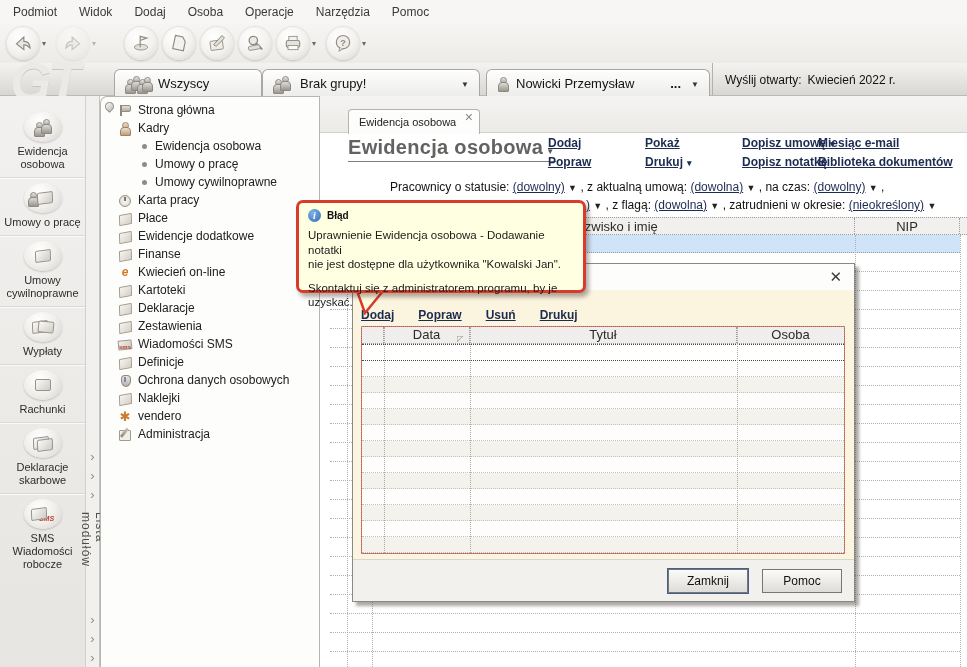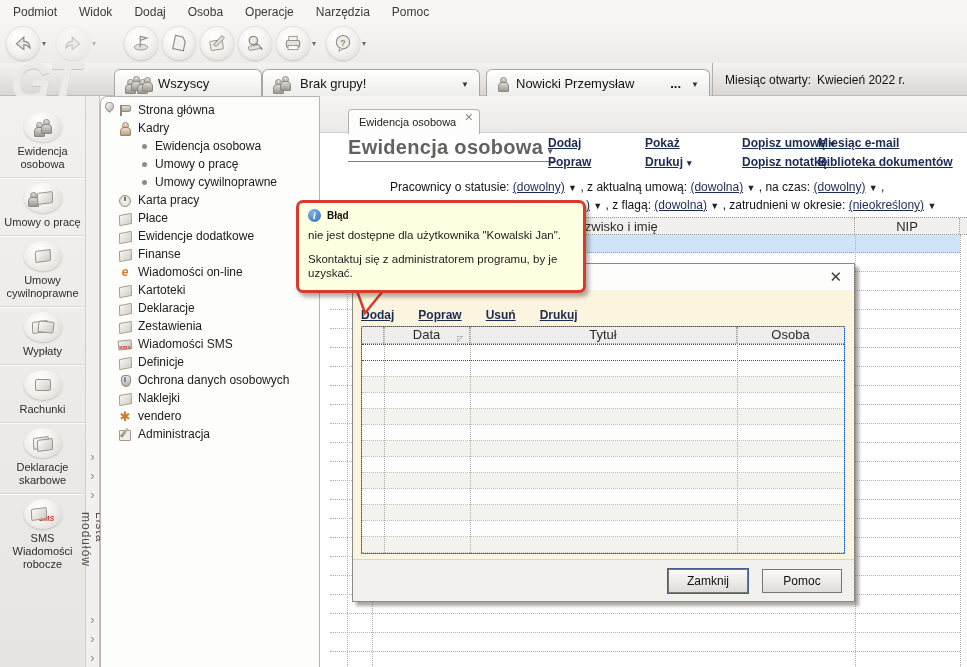--- a/index.html
+++ b/index.html
@@ -135,21 +135,21 @@
   #emp-sel-row{ height:18px; background:#cfe4f8; border-bottom:1px dotted #9c9a96;}
   .trow{ height:19px; border-bottom:1px dotted #b3b1ad; background:#fff;}
   .vline{ position:absolute; top:18px; bottom:0; width:0; border-left:1px dotted #b3b1ad;}
   
   #modal{ position:absolute; left:352px; top:263px; width:503px; height:339px; background:#fbf4df;
     border:1px solid #8b8986; box-shadow:4px 4px 3px rgba(70,66,60,.45);}
   #modal-titlebar{ position:absolute; left:0; top:0; width:100%; height:26px; background:#fdfdfc;
     display:flex; align-items:center; justify-content:flex-end; padding-right:12px;}
   #modal-close{ color:#3c3b39; font-size:15px; cursor:pointer;}
   #modal-links{ position:absolute; left:8px; top:44px; display:flex; gap:24px;}
-  #modal-table{ position:absolute; left:8px; top:62px; width:484px; height:228px; background:#1d4ed8;
+  #modal-table{ position:absolute; left:8px; top:62px; width:484px; height:228px; background:#ef4444;
     border:1px dotted #9c9a96;}
   #modal-thead{ display:flex; height:17px; background:#efeeec; border-bottom:1px dotted #9c9a96;}
   .mhcell{ font-size:13px; color:#2a2a28; text-align:center; line-height:16px; border-right:1px dotted #9c9a96; position:relative;}
   .sort-up{ position:absolute; right:6px; top:4px; font-size:8px; color:#9a9archives; color:#99968f;}
   .sort-up::before{ content:"◿"; transform:rotate(180deg); display:inline-block;}
   #modal-sel-row{ height:17px; background:#fff; border:1px dotted #4a4a48; border-left:none; border-right:none;}
   .mrow{ height:16px; border-bottom:1px dotted #c4c1ba; background:#fdfdfc;}
   .mrow:nth-child(even){ background:#f4f2ec; }
   .mvline{ position:absolute; top:0; bottom:0; width:0; border-left:1px dotted #aaa79f;}
   #modal-footer{ position:absolute; left:0; bottom:0; width:100%; height:42px; background:#f2f1ee;
@@ -269,21 +269,21 @@
     </div>
     <div class="gtab" style="left:486px; width:224px;">
       <span class="ppl" style="width:12px">
         <span class="pp" style="left:1px;top:1px"></span>
       </span>
       <span>Nowicki Przemysław</span>
       <span style="margin-left:auto;margin-right:10px;font-weight:bold">...</span>
       <span class="drop-arrow" style="margin-left:0"></span>
     </div>
     <div id="month-panel">
-      <span>Miesiąc otwarty:</span>
+      <span>Wyślij otwarty:</span>
       <span style="margin-left:6px">Kwiecień 2022 r.</span>
     </div>
   </div>
 
   <div id="modulebar">
     <div class="module" style="padding-top:16px">
       <span class="mcircle">
         <span class="ppl" style="width:22px;margin:0">
             <span class="pp" style="left:2px;top:3px"></span>
             <span class="pp" style="left:9px;top:0"></span>
@@ -378,21 +378,21 @@
       <div class="titem">
           <span class="ticon ti-doc"></span>
           <span class="lbl">Ewidencje dodatkowe</span>
         </div>
       <div class="titem">
           <span class="ticon ti-doc"></span>
           <span class="lbl">Finanse</span>
         </div>
       <div class="titem">
           <span class="ticon ti-e"></span>
-          <span class="lbl">Wiadomości on-line</span>
+          <span class="lbl">Kwiecień on-line</span>
         </div>
       <div class="titem">
           <span class="ticon ti-doc"></span>
           <span class="lbl">Kartoteki</span>
         </div>
       <div class="titem">
           <span class="ticon ti-doc"></span>
           <span class="lbl">Deklaracje</span>
         </div>
       <div class="titem">
@@ -557,20 +557,21 @@
       <button class="wbtn default">Zamknij</button>
       <button class="wbtn">Pomoc</button>
     </div>
   </div>
 
   <div id="tooltip">
     <div id="tooltip-head">
       <span id="tooltip-info-icon">i</span>
       <span id="tooltip-title">Błąd</span>
     </div>
+    <div class="tooltip-line">Uprawnienie Ewidencja osobowa - Dodawanie notatki</div>
     <div class="tooltip-line">nie jest dostępne dla użytkownika "Kowalski Jan".</div>
     <div class="tooltip-gap"></div>
     <div class="tooltip-line">Skontaktuj się z administratorem programu, by je uzyskać.</div>
   </div>
   <svg id="tooltip-tail" width="44" height="26">
     <polygon points="6,1 32,1 14,23" fill="#ffffe1" stroke="#da3a2c" stroke-width="2.5"></polygon>
   </svg>
 
 </div>
 

